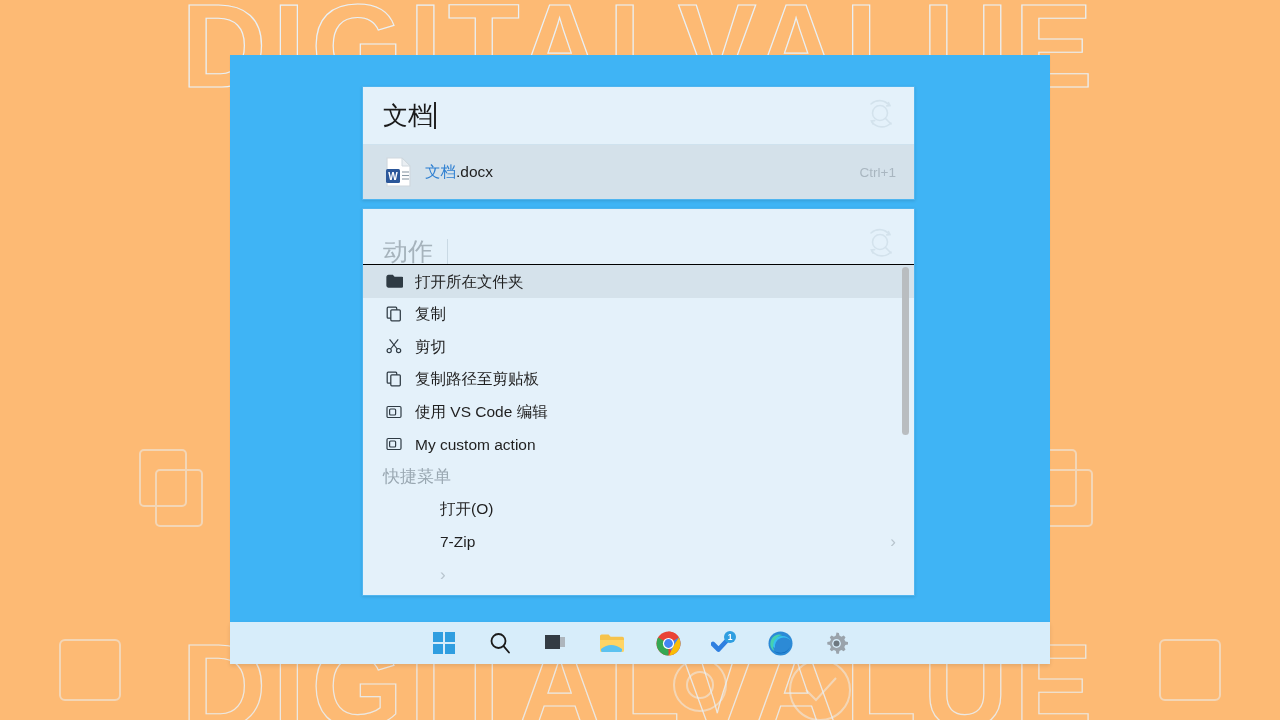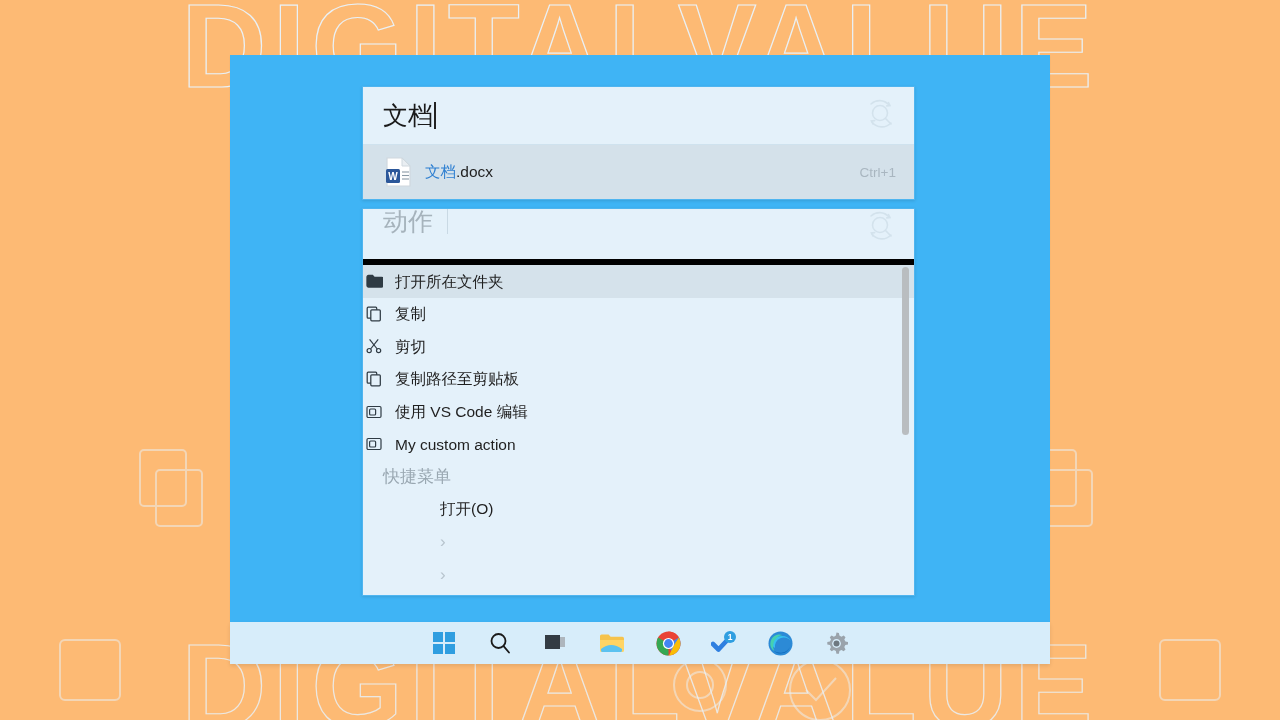--- a/index.html
+++ b/index.html
@@ -121,36 +121,37 @@
   .result-title { font-size: 15.5px; color: #1e1e1e; }
   .result-title .hl { color: #2e7fd1; }
   .result-sub { font-size: 12.5px; color: #5d6b75; margin-top: 1px; }
   .result-shortcut { font-size: 13.5px; color: #a9b6c0; }
 
   
   .actions-panel { left: 362px; top: 208px; width: 553px; height: 388px; }
   .actions-head {
     height: 56px;
     display: flex;
-    align-items: flex-start;
+    align-items: flex-end;
     padding: 0 16px 0 20px;
-    border-bottom: 6px solid #000000;
+    border-bottom: 1px solid #000000;
     box-sizing: border-box;
   }
   .actions-head-spacer { flex: 1; }
 
   .actions-list {
     position: relative;
     height: 329px;
     overflow: hidden;
   }
   .action-item {
     height: 32.6px;
     display: flex;
     align-items: center;
+    padding-left: 20px;
     box-sizing: border-box;
     font-size: 15.5px;
     color: #1f1f1f;
   }
   .action-item.selected { background: #d5e2eb; }
   .action-icon {
     width: 22px; height: 18px;
     margin-right: 10px;
     flex: none;
     display: flex; align-items: center; justify-content: center;
@@ -342,20 +343,21 @@
         <span class="action-label">My custom action</span>
       </div>
 
       <div class="group-label">快捷菜单</div>
 
       <div class="menu-item">
         <span class="menu-label">打开(O)</span>
         <span class="chev"></span>
       </div>
       <div class="menu-item">
+        <span class="menu-label">7-Zip</span>
         <span class="chev">›</span>
       </div>
       <div class="menu-item">
         <span class="chev">›</span>
       </div>
 
       <div class="scroll-track">
         <div class="scroll-thumb"></div>
       </div>
     </div>

